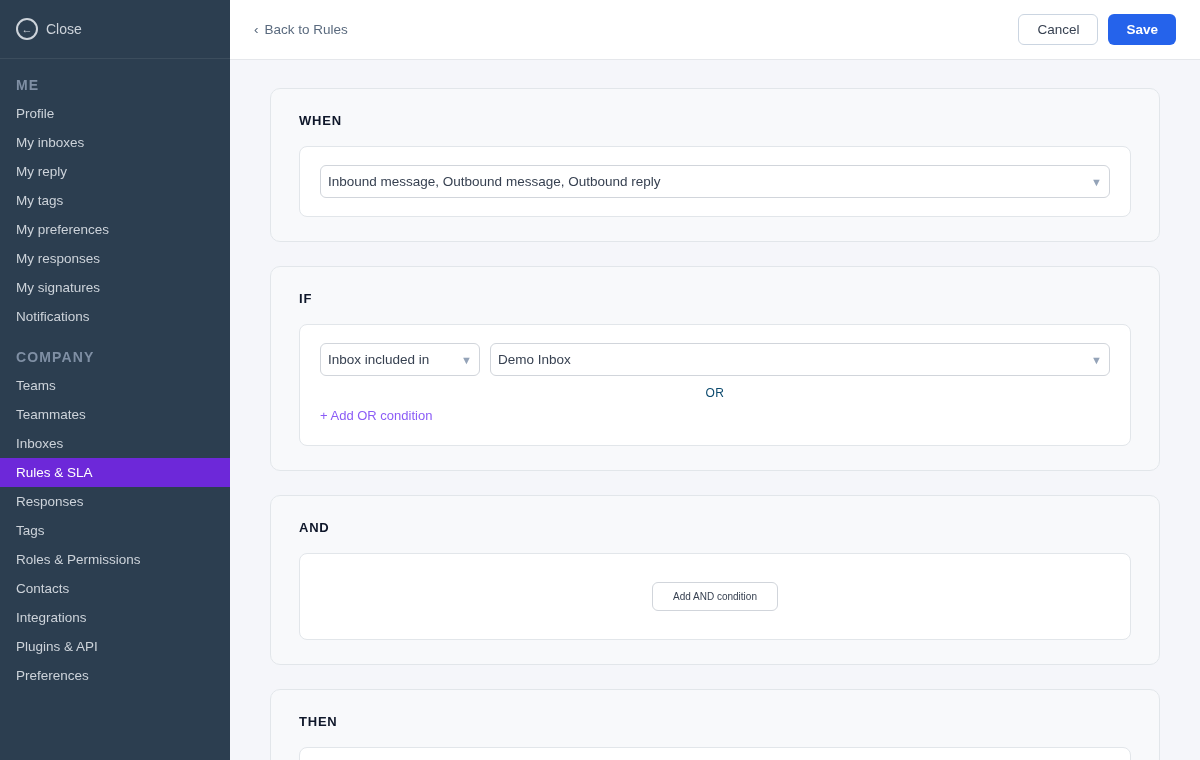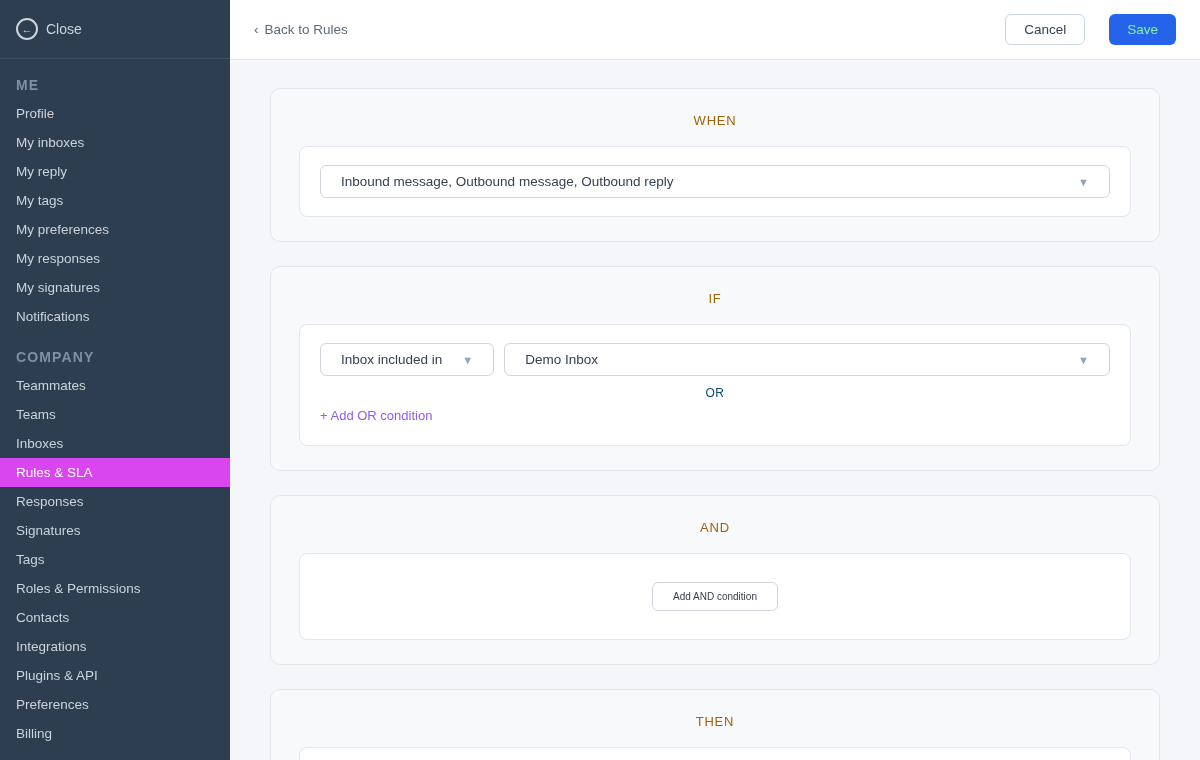--- a/index.html
+++ b/index.html
@@ -43,21 +43,21 @@
     }
     .sidebar-item {
       padding: 7px 16px;
       font-size: 13.5px;
       color: #cdd3da;
       cursor: pointer;
       border-radius: 0;
       transition: background 0.15s;
     }
     .sidebar-item.active {
-      background: #d946ef;
+      background: #6d28d9;
       color: #fff;
     }
 
     
     .main {
       flex: 1;
       display: flex;
       flex-direction: column;
       height: 760px;
       overflow: hidden;
@@ -71,61 +71,62 @@
       border-bottom: 1px solid #e5e7eb;
     }
     .back-link {
       display: flex;
       align-items: center;
       gap: 6px;
       font-size: 13.5px;
       color: #5a6a7e;
       cursor: pointer;
     }
-    .topbar-actions { display: flex; gap: 24px; }
+    .topbar-actions { display: flex; gap: 10px; }
     .btn {
       padding: 7px 18px;
       border-radius: 6px;
       font-size: 13.5px;
       font-weight: 500;
       cursor: pointer;
       border: none;
     }
     .btn-cancel {
       background: #fff;
       border: 1.5px solid #cbd5e1;
       color: #374151;
     }
     .btn-save {
       background: #2563eb;
-      color: #86efac;
+      color: #ffffff;
+      font-weight: bold;
     }
 
     
     .content {
       flex: 1;
       overflow-y: auto;
       padding: 28px 40px;
       display: flex;
       flex-direction: column;
       gap: 24px;
     }
 
     
     .rule-card {
       background: #f8f9fb;
       border: 1px solid #e2e6ea;
       border-radius: 10px;
       padding: 24px 28px;
     }
     .rule-card-title {
-      text-align: center;
+      text-align: left;
       font-size: 13px;
-      font-weight: 400;
-      color: #a16207;
+      font-weight: 700;
+      color: #0f172a;
       letter-spacing: 0.06em;
       text-transform: uppercase;
       margin-bottom: 18px;
     }
     .rule-inner-card {
       background: #fff;
       border: 1px solid #e2e6ea;
       border-radius: 8px;
       padding: 18px 20px;
     }
@@ -136,21 +137,21 @@
       gap: 10px;
       align-items: center;
     }
     .dropdown {
       display: flex;
       align-items: center;
       justify-content: space-between;
       background: #fff;
       border: 1.5px solid #d1d5db;
       border-radius: 6px;
-      padding: 8px 20px;
+      padding: 8px 7px;
       font-size: 13.5px;
       color: #374151;
       cursor: pointer;
       gap: 20px;
     }
     .dropdown-chevron { color: #94a3b8; font-size: 11px; }
     .dropdown-when { width: 100%; }
     .dropdown-condition { min-width: 160px; }
     .dropdown-inbox { flex: 1; }
 
@@ -202,33 +203,31 @@
   <div class="sidebar-item">My inboxes</div>
   <div class="sidebar-item">My reply</div>
   <div class="sidebar-item">My tags</div>
   <div class="sidebar-item">My preferences</div>
   <div class="sidebar-item">My responses</div>
   <div class="sidebar-item">My signatures</div>
   <div class="sidebar-item">Notifications</div>
 
   <div class="sidebar-section-label">COMPANY</div>
 
+  <div class="sidebar-item">Teams</div>
   <div class="sidebar-item">Teammates</div>
-  <div class="sidebar-item">Teams</div>
   <div class="sidebar-item">Inboxes</div>
   <div class="sidebar-item active">Rules &amp; SLA</div>
   <div class="sidebar-item">Responses</div>
-  <div class="sidebar-item">Signatures</div>
   <div class="sidebar-item">Tags</div>
   <div class="sidebar-item">Roles &amp; Permissions</div>
   <div class="sidebar-item">Contacts</div>
   <div class="sidebar-item">Integrations</div>
   <div class="sidebar-item">Plugins &amp; API</div>
   <div class="sidebar-item">Preferences</div>
-  <div class="sidebar-item">Billing</div>
 </nav>
 
 <div class="main">
 
   <div class="topbar">
     <div class="back-link">
       <span>‹</span>
       <span>Back to Rules</span>
     </div>
     <div class="topbar-actions">

